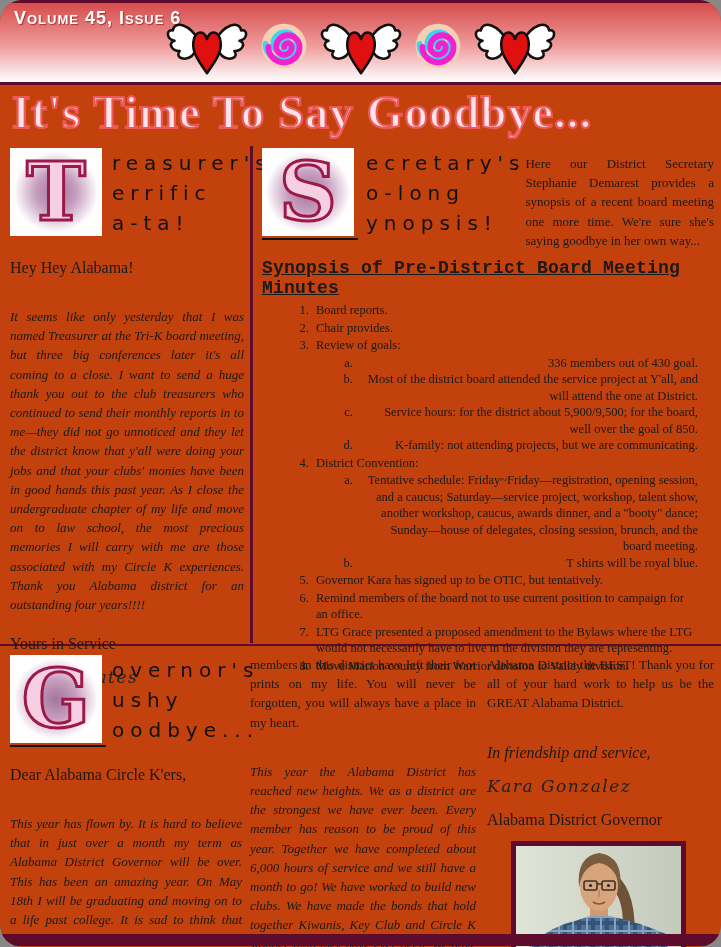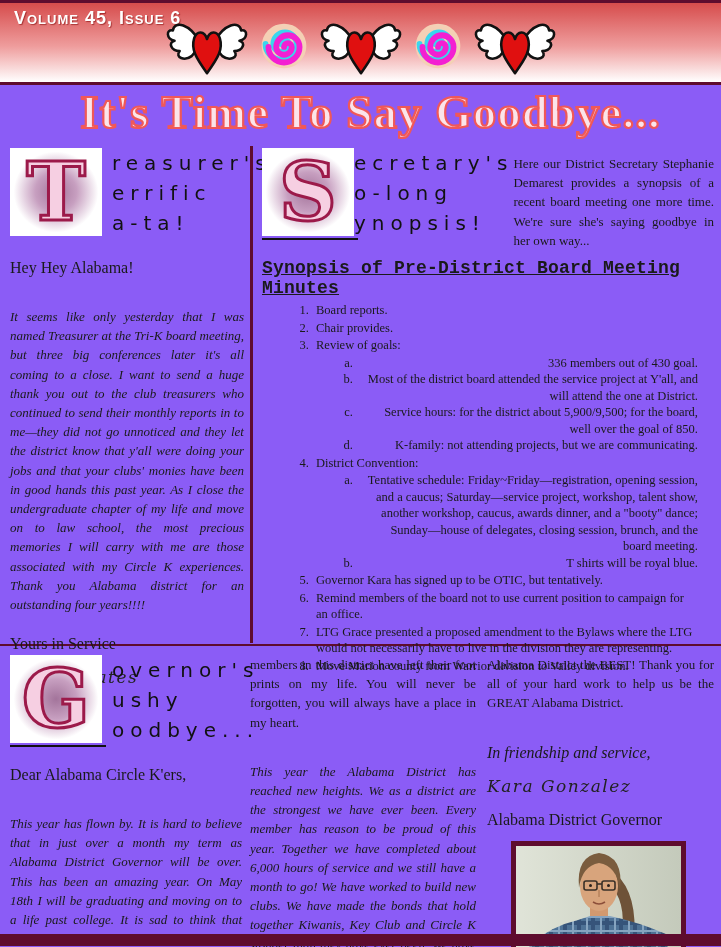--- a/index.html
+++ b/index.html
@@ -1,19 +1,19 @@
 <!DOCTYPE html>
 <html><head>
 <meta charset="utf-8">
 <style>
   html,body{margin:0;padding:0;background:#888;}
   .page{
     position:relative;width:721px;height:947px;margin:0 auto;
-    background:#8b5cf6;overflow:hidden;
-    font-family:"Liberation Serif", serif;color:#1a1a1a;
+    background:#c2410c;overflow:hidden;
+    font-family:"Liberation Serif", serif;color:#1a1a1a;border-radius:22px;
   }
   
   .banner{
     position:absolute;top:0;left:0;width:721px;height:79px;
     background:linear-gradient(#d64c4c,#ef9d9d 55%,#ffffff 100%);
     border-top:3px solid #5e0c2e;border-bottom:3px solid #5e0c2e;
   }
   .masthead{
     position:absolute;top:5px;left:14px;
     font-family:"Liberation Sans", sans-serif;font-weight:bold;
@@ -21,24 +21,24 @@
     text-shadow:1px 1px 1px rgba(120,0,0,.55);
   }
   .banner-art{
     position:absolute;top:6px;left:0;width:721px;height:72px;
     display:flex;justify-content:center;align-items:center;gap:2px;
   }
   .banner-art svg{display:block;}
   
   .page-title{
     position:absolute;top:84px;left:0;width:721px;height:58px;
-    padding-left:20px;box-sizing:border-box;
+    padding-left:12px;box-sizing:border-box;
     font-family:"Liberation Serif", serif;font-weight:bold;
     font-size:47px;line-height:56px;letter-spacing:1px;white-space:nowrap;
-    color:#fbe4ea;text-align:center;-webkit-text-stroke:2.2px #f05858;
+    color:#fbe4ea;-webkit-text-stroke:2.2px #f05858;
   }
   
   .v-divider{position:absolute;top:146px;left:250px;width:3px;height:497px;background:#5e0c2e;}
   .h-divider{position:absolute;top:644px;left:0;width:721px;height:2px;background:#5e0c2e;}
   .bottom-bar{position:absolute;top:934px;left:0;width:721px;height:12px;background:#5e0c2e;}
   
   .dropcap{
     width:92px;height:88px;flex:0 0 auto;position:relative;
     background:radial-gradient(closest-side,#a3749b 0%,#c79fc0 45%,#ffffff 92%);
     display:flex;align-items:center;justify-content:center;
@@ -60,21 +60,21 @@
   .body-txt{font-size:13px;line-height:19.2px;text-align:justify;}
   .plain-txt{font-size:16px;line-height:19px;}
   .signature{
     font-family:"DejaVu Serif", serif;font-style:italic;font-size:17px;
     letter-spacing:1.5px;color:#222;
   }
   
   .col-treasurer{position:absolute;top:148px;left:10px;width:234px;}
   .right-zone{position:absolute;top:148px;left:262px;width:452px;}
   .sec-head-row{display:flex;align-items:flex-start;}
-  .sec-quirky{margin-left:0;width:170px;}
+  .sec-quirky{margin-left:12px;width:170px;}
   .sec-intro{margin-left:auto;width:222px;padding-top:6px;}
   .minutes-heading{
     margin-top:8px;font-weight:bold;font-size:18px;letter-spacing:.2px;
     text-decoration:underline;font-family:Liberation Mono, monospace;
   }
   ol.minutes{margin:4px 0 0 0;padding-left:34px;font-size:12.5px;line-height:16.5px;}
   ol.minutes>li{margin:1px 16px;padding-left:4px;}
   ol.minutes ol{margin:1px 0 1px 0;padding-left:40px;text-align:right;}
   ol.minutes ol>li{margin:0;padding-left:4px;}
   .col-gov1{position:absolute;top:655px;left:10px;width:232px;}

